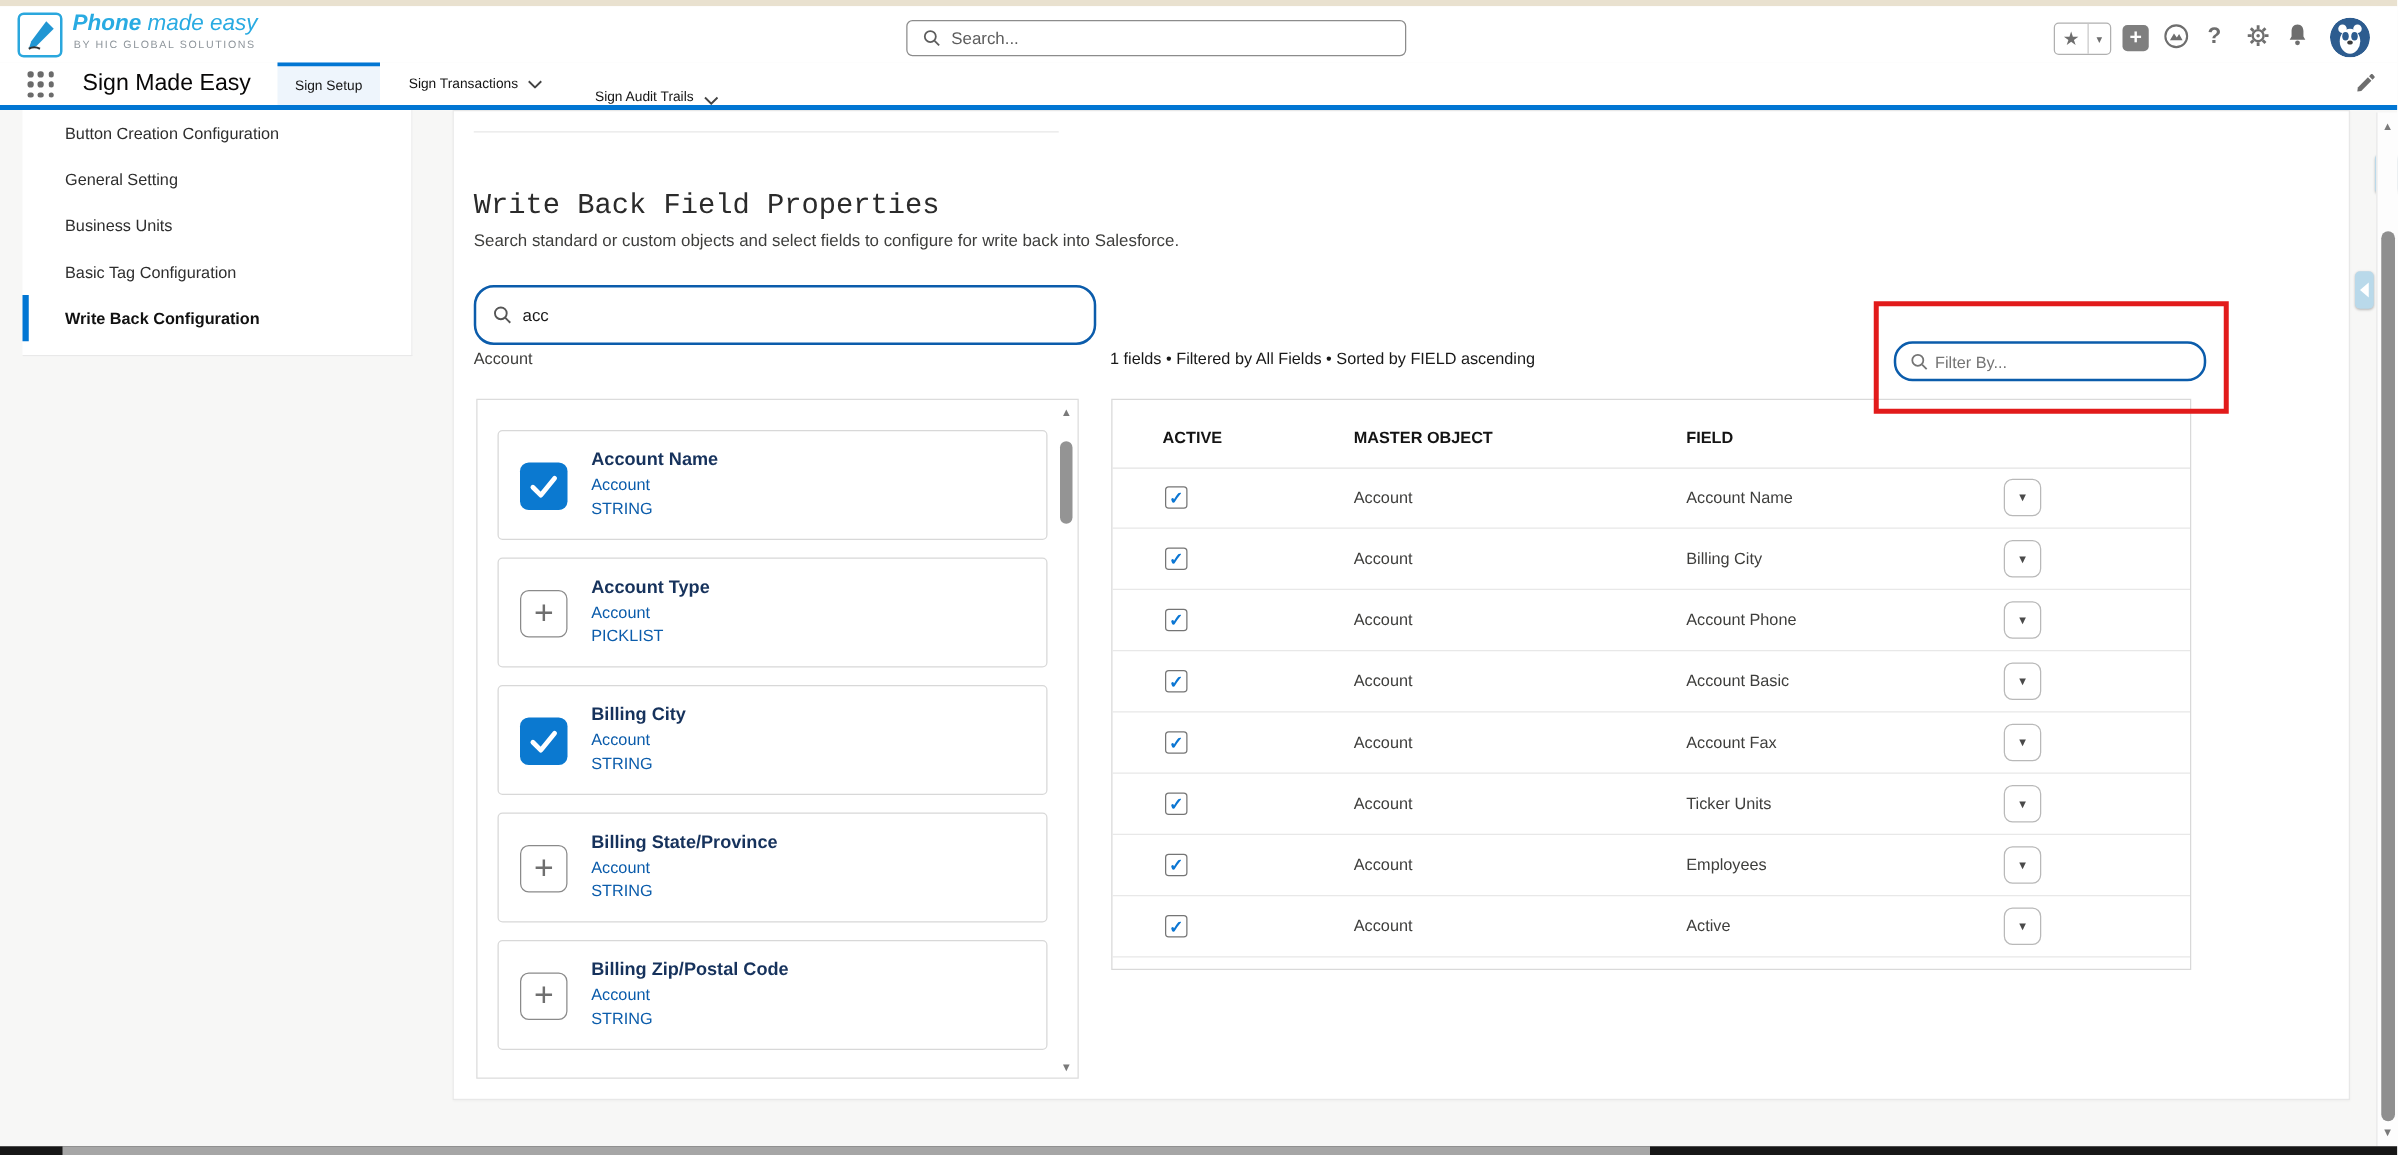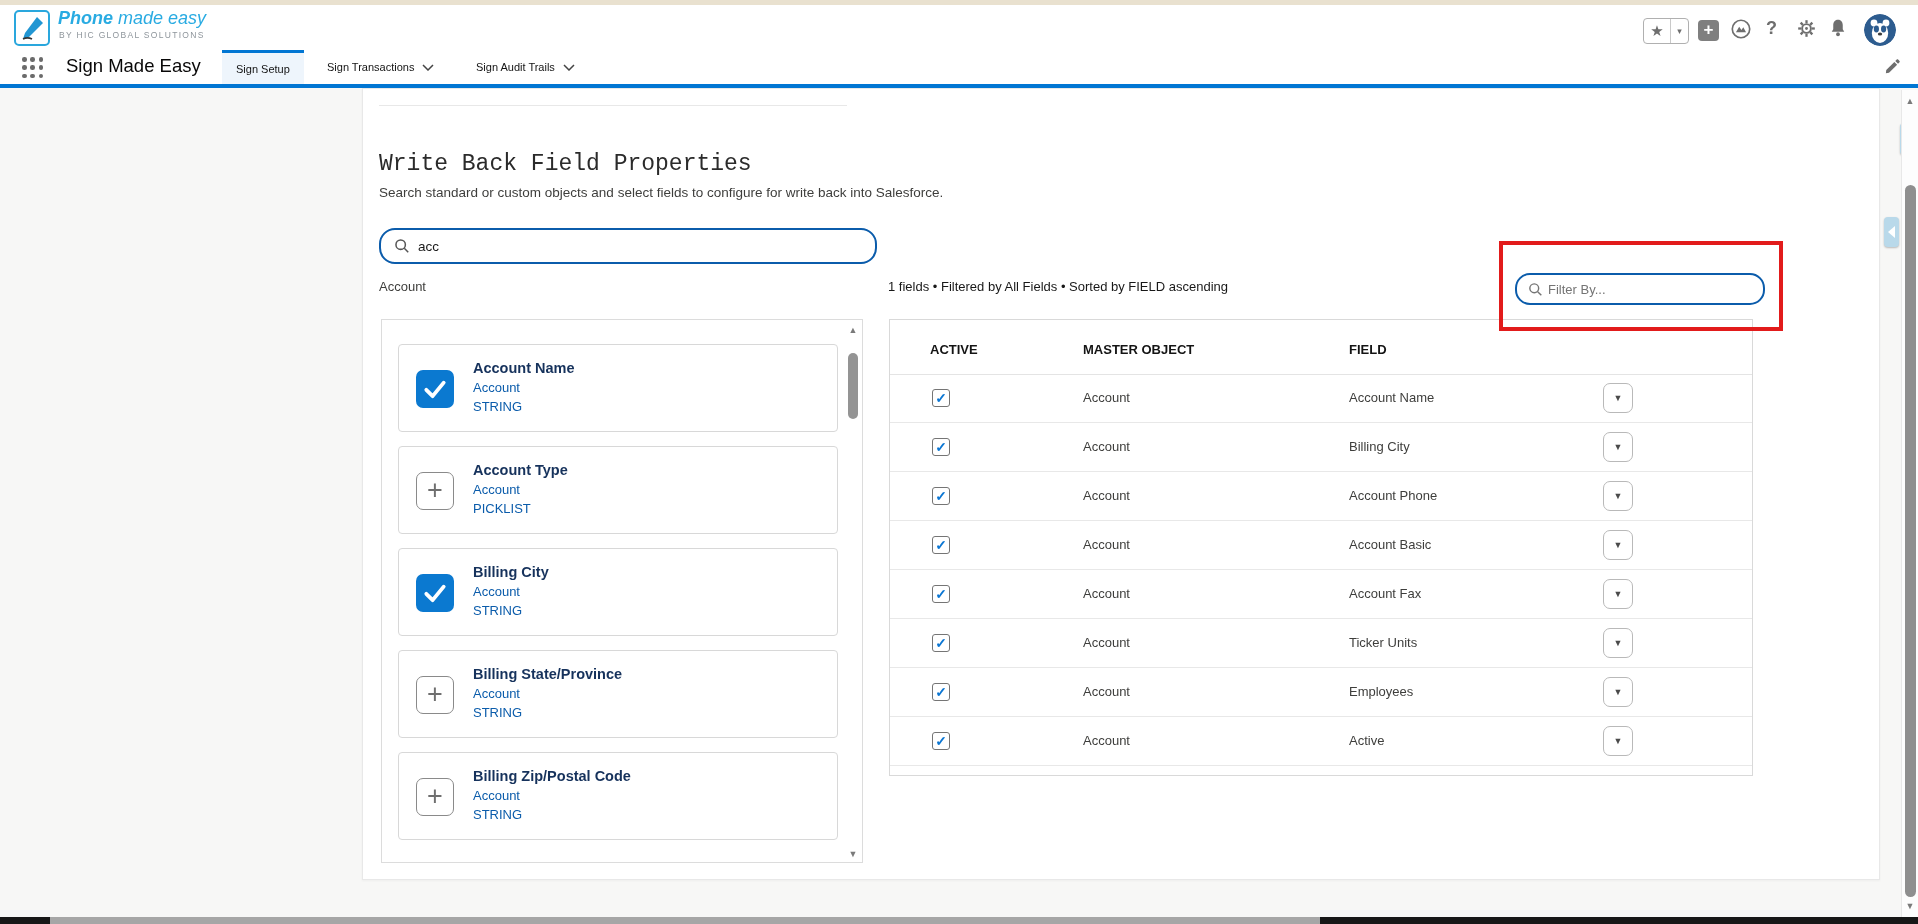--- a/index.html
+++ b/index.html
@@ -41,21 +41,21 @@
   
   .sidebar{left:18px;top:88px;width:312px;height:197px;background:#fff;border-right:1px solid #ececec;border-bottom:1px solid #e9e9e9;}
   .side-item{position:relative;height:37px;display:flex;align-items:center;padding-left:34px;font-size:13px;color:#2e2e2e;cursor:pointer;}
   .side-item.active{font-weight:700;color:#111;padding-left:29px;border-left:5px solid var(--accent);}
 
   
   .main-card{left:362px;top:88px;width:1518px;height:792px;background:#fff;border:1px solid #e8e8e8;box-shadow:0 1px 2px rgba(0,0,0,.04);}
   .faint-line{left:16px;top:16px;width:468px;height:1px;background:#e8e8e8;}
   .main-title{left:16px;top:62px;font-size:23px;color:#2b2b2b;font-family:Liberation Mono, monospace;}
   .main-sub{left:16px;top:96px;font-size:13.5px;color:#3e3e3c;}
-  .obj-search{left:16px;top:139px;width:498px;height:36px;border:2px solid var(--focus);border-radius:16px;background:#fff;display:flex;align-items:center;padding-left:13px;gap:8px;}
+  .obj-search{left:16px;top:139px;width:498px;height:48px;border:2px solid var(--focus);border-radius:16px;background:#fff;display:flex;align-items:center;padding-left:13px;gap:8px;}
   .obj-search input{border:none;outline:none;font-size:13.5px;color:#181818;width:430px;font-family:inherit;background:transparent;}
   .obj-label{left:16px;top:190px;font-size:13px;color:#3e3e3c;}
   .summary{left:525px;top:190px;font-size:13px;color:#181818;}
   .red-box{left:1136px;top:152px;width:284px;height:90px;border:4px solid var(--red);z-index:6;pointer-events:none;}
   .filter-input{left:1152px;top:184px;width:250px;height:32px;border:2px solid var(--focus);border-radius:15px;background:#fff;display:flex;align-items:center;padding-left:11px;gap:5px;}
   .filter-input input{border:none;outline:none;font-size:13px;color:#747474;width:190px;font-family:inherit;background:transparent;}
   .filter-input input::placeholder{color:#747474;opacity:1;}
   .g-search input::placeholder{color:#5c5c5c;opacity:1;}
 
   
@@ -101,20 +101,27 @@
   <div class="abs g-header">
     <div class="abs logo-box">
       <svg width="32" height="32" viewBox="0 0 32 32">
         <path d="M21 5 L27 11 L13 25 L7 27 L9 21 Z" fill="#2196d3"></path>
         <path d="M7 27 c3 -1.5 6 -1.5 9 0" stroke="#333" stroke-width="1.6" fill="none"></path>
       </svg>
     </div>
     <div class="abs logo-t1"><b>Phone</b><span> made easy</span></div>
     <div class="abs logo-t2">BY HIC GLOBAL SOLUTIONS</div>
 
+    <div class="abs g-search">
+      <svg width="15" height="15" viewBox="0 0 18 18">
+          <circle cx="7.5" cy="7.5" r="5.3" fill="none" stroke="#5c5c5c" stroke-width="1.7"></circle>
+          <line x1="11.6" y1="11.6" x2="16" y2="16" stroke="#5c5c5c" stroke-width="1.7"></line>
+        </svg>
+      <input placeholder="Search..." style="">
+    </div>
 
     <div class="abs fav-combo">
       <div class="cell fav-star">★</div>
       <div class="cell fav-dd">▾</div>
     </div>
     <div class="abs plus-btn">+</div>
     <div class="abs hdr-ico" style="left:1730px;top:13px;">
       <svg width="22" height="22" viewBox="0 0 24 24">
           <circle cx="12" cy="12" r="9.5" fill="none" stroke="#6e6e6e" stroke-width="1.8"></circle>
           <path d="M6.5 15.5 L10 9.5 L12.5 13 L14.5 10 L17.5 15.5 Z" fill="#6e6e6e"></path>
@@ -172,36 +179,53 @@
 
     <div class="abs tab active" style="left:222px;">
       <span>Sign Setup</span>
     </div>
     <div class="abs tab" style="left:313px;">
       <span>Sign Transactions</span>
       <svg width="12" height="7" viewBox="0 0 12 7">
           <polyline points="1,1 6,6 11,1" fill="none" stroke="#444" stroke-width="1.5"></polyline>
         </svg>
     </div>
-    <div class="abs tab" style="left:462px;">
+    <div class="abs tab" style="left:462px;align-items:flex-end;">
       <span>Sign Audit Trails</span>
       <svg width="12" height="7" viewBox="0 0 12 7">
           <polyline points="1,1 6,6 11,1" fill="none" stroke="#444" stroke-width="1.5"></polyline>
         </svg>
     </div>
 
     <div class="abs" style="left:1884px;top:7px;">
       <svg width="18" height="18" viewBox="0 0 24 24">
           <path d="M3 17.3 L13.8 6.5 L17.5 10.2 L6.7 21 L2.5 21.5 Z" fill="#6e6e6e"></path>
           <path d="M15 5.3 L17 3.3 C17.5 2.8 18.3 2.8 18.8 3.3 L20.7 5.2 C21.2 5.7 21.2 6.5 20.7 7 L18.7 9 Z" fill="#6e6e6e"></path>
         </svg>
     </div>
   </div>
   <div class="abs blue-line"></div>
 
+  <div class="abs sidebar">
+    <div class="side-item">
+        <span>Button Creation Configuration</span>
+      </div>
+    <div class="side-item">
+        <span>General Setting</span>
+      </div>
+    <div class="side-item">
+        <span>Business Units</span>
+      </div>
+    <div class="side-item">
+        <span>Basic Tag Configuration</span>
+      </div>
+    <div class="side-item active">
+        <span>Write Back Configuration</span>
+      </div>
+  </div>
 
   <div class="abs main-card">
     <div class="abs faint-line"></div>
     <div class="abs main-title">Write Back Field Properties</div>
     <div class="abs main-sub">Search standard or custom objects and select fields to configure for write back into Salesforce.</div>
 
     <div class="abs obj-search">
       <svg width="16" height="16" viewBox="0 0 18 18">
           <circle cx="7.5" cy="7.5" r="5.3" fill="none" stroke="#555" stroke-width="1.7"></circle>
           <line x1="11.6" y1="11.6" x2="16" y2="16" stroke="#555" stroke-width="1.7"></line>

